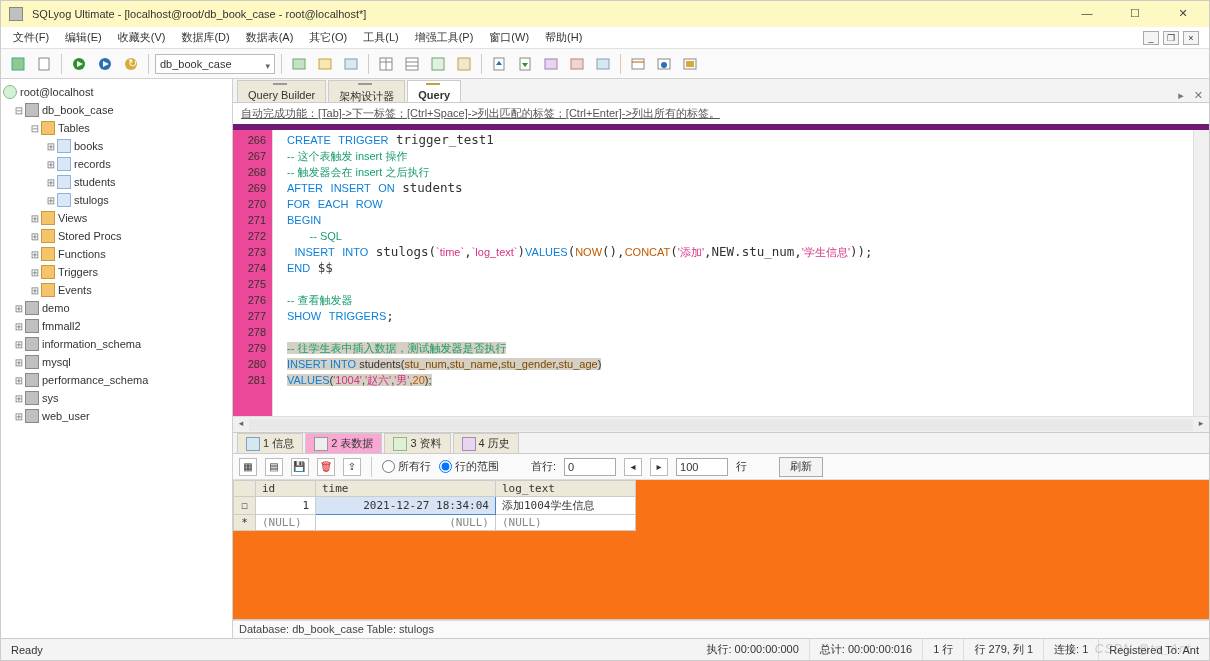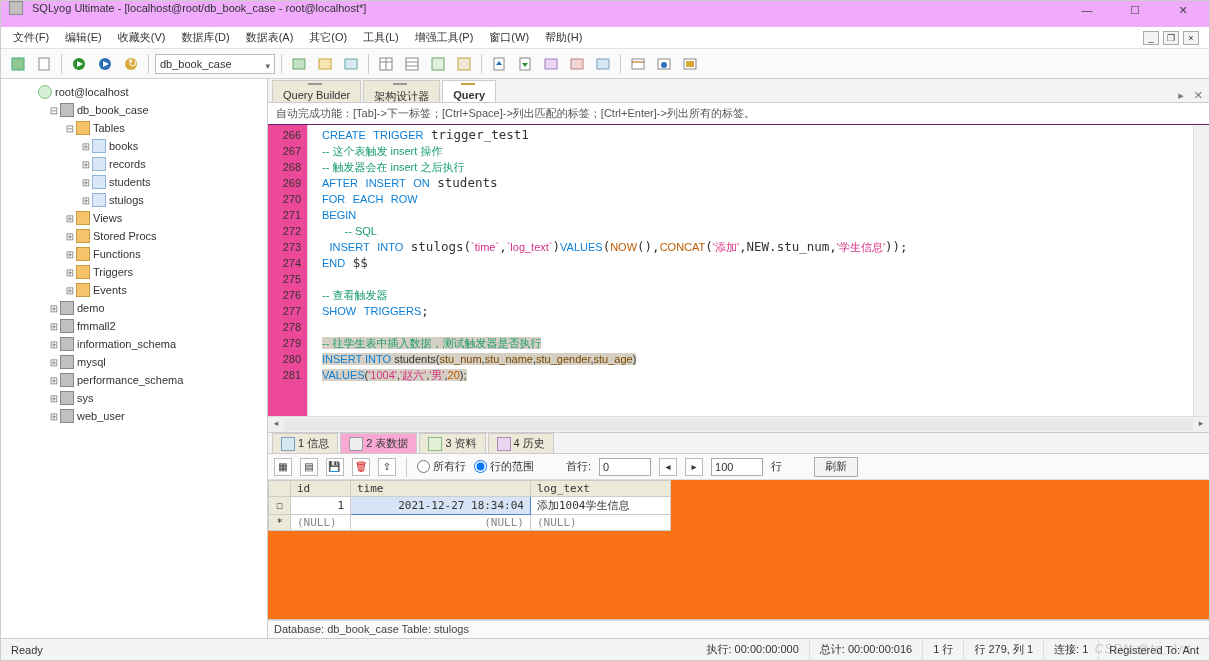--- a/index.html
+++ b/index.html
@@ -1,47 +1,47 @@
 <!DOCTYPE html>
 <html><head>
 <meta charset="utf-8">
 <style>
 *{box-sizing:border-box;margin:0;padding:0;font-family:"Microsoft YaHei",Tahoma,sans-serif;font-size:11px;color:#333;}
 body{background:#fff;}
 .window{width:1210px;height:661px;display:flex;flex-direction:column;border:1px solid #ccc;}
-.titlebar{height:26px;background:#f0abfc;display:flex;align-items:flex-start;padding:0 8px;justify-content:space-between;}
+.titlebar{height:26px;background:#fef9c3;display:flex;align-items:center;padding:0 8px;justify-content:space-between;}
 .titlebar .t-left{display:flex;align-items:center;gap:6px;}
 .titlebar .t-right{display:flex;gap:12px;}
 .titlebar .win-btn{width:36px;height:20px;text-align:center;line-height:18px;color:#444;}
 .menubar{height:22px;display:flex;align-items:center;padding:0 6px;gap:4px;border-bottom:1px solid #e0e0e0;justify-content:space-between;}
 .menus{display:flex;gap:4px;}
 .menu-item{padding:2px 6px;}
 .mdi-ctrl{display:flex;gap:4px;padding-right:4px;}
 .mdi-btn{width:16px;height:14px;border:1px solid #aaa;font-size:9px;line-height:12px;text-align:center;background:#f4f4f4;}
 .toolbar{height:30px;display:flex;align-items:center;padding:2px 6px;gap:4px;border-bottom:1px solid #d0d0d0;background:#fafafa;}
 .tb-btn{width:22px;height:22px;display:flex;align-items:center;justify-content:center;}
 .tb-sep{width:1px;height:20px;background:#ccc;margin:0 2px;}
 .db-combo{height:20px;border:1px solid #bbb;background:#fff;padding:0 16px 0 4px;min-width:120px;line-height:18px;position:relative;}
 .db-combo::after{content:"▾";position:absolute;right:4px;top:2px;font-size:9px;color:#666;}
-.body-row{flex:1;display:flex;min-height:0;margin-left:35px;}
+.body-row{flex:1;display:flex;min-height:0;}
 .sidebar{width:232px;border-right:1px solid #d0d0d0;overflow:auto;background:#fff;}
 .tree{padding:4px 2px;}
 .tree-row{display:flex;align-items:center;height:18px;white-space:nowrap;}
 .tw{display:inline-block;width:12px;text-align:center;color:#777;font-size:10px;}
 .icn{display:inline-block;width:14px;height:14px;margin-right:3px;}
 .icn-db{background:#c0c0c0;border:1px solid #888;}
 .icn-folder{background:#f5c36a;border:1px solid #c89b3f;}
 .icn-table{background:#d9e7f7;border:1px solid #8fb3db;}
 .icn-grid{background:#eee;border:1px solid #999;}
 .icn-conn{background:#d5f0d5;border:1px solid #7fbf7f;border-radius:7px;}
 .main{flex:1;display:flex;flex-direction:column;min-width:0;}
 .upper-tabs{height:24px;border-bottom:1px solid #ccc;background:#f3f3f3;display:flex;align-items:flex-end;padding-left:4px;}
 .utab{height:22px;border:1px solid #ccc;border-bottom:none;background:#ece9d8;padding:2px 10px;display:flex;align-items:center;gap:4px;margin-right:2px;font-size:11px;flex-direction:column;}
 .utab.active{background:#fff;font-weight:bold;}
-.hint-row{padding:3px 8px;border-bottom:1px solid #701a75;color:#555;font-size:11px;}
+.hint-row{padding:3px 8px;border-bottom:6px solid #701a75;color:#555;font-size:11px;text-decoration:underline;}
 .editor-wrap{flex:1;display:flex;min-height:0;position:relative;}
 .gutter{width:40px;background:#ec4899;border-right:1px solid #ddd;text-align:right;padding-right:6px;color:#888;font-family:Consolas,monospace;font-size:12px;line-height:16px;padding-top:2px;}
 .code{flex:1;overflow:auto;padding:2px 14px;font-family:Consolas,monospace;font-size:12.5px;line-height:16px;white-space:pre;}
 .kw{color:#0a7fd9;}
 .cm{color:#1a9e6b;}
 .fn{color:#c05a00;}
 .str{color:#d63384;}
 .num{color:#c05a00;}
 .col{color:#7a4a00;}
 .hl{background:#d6d0c4;}

